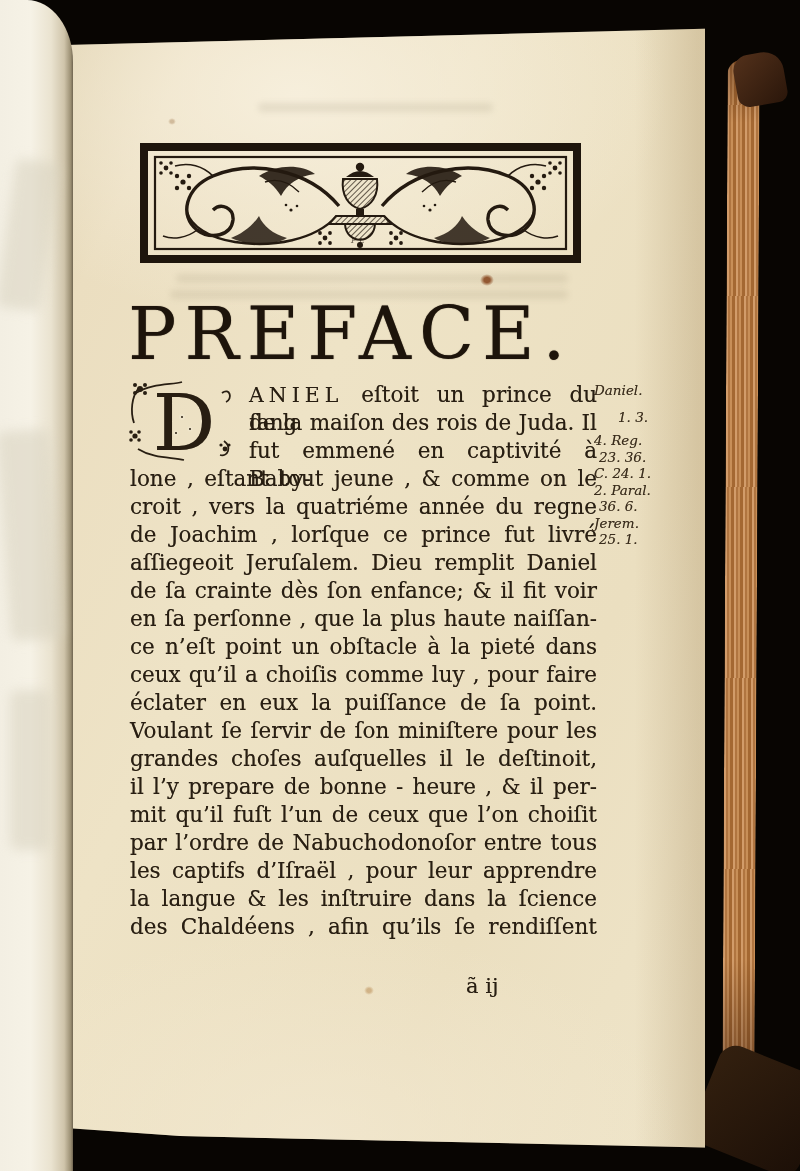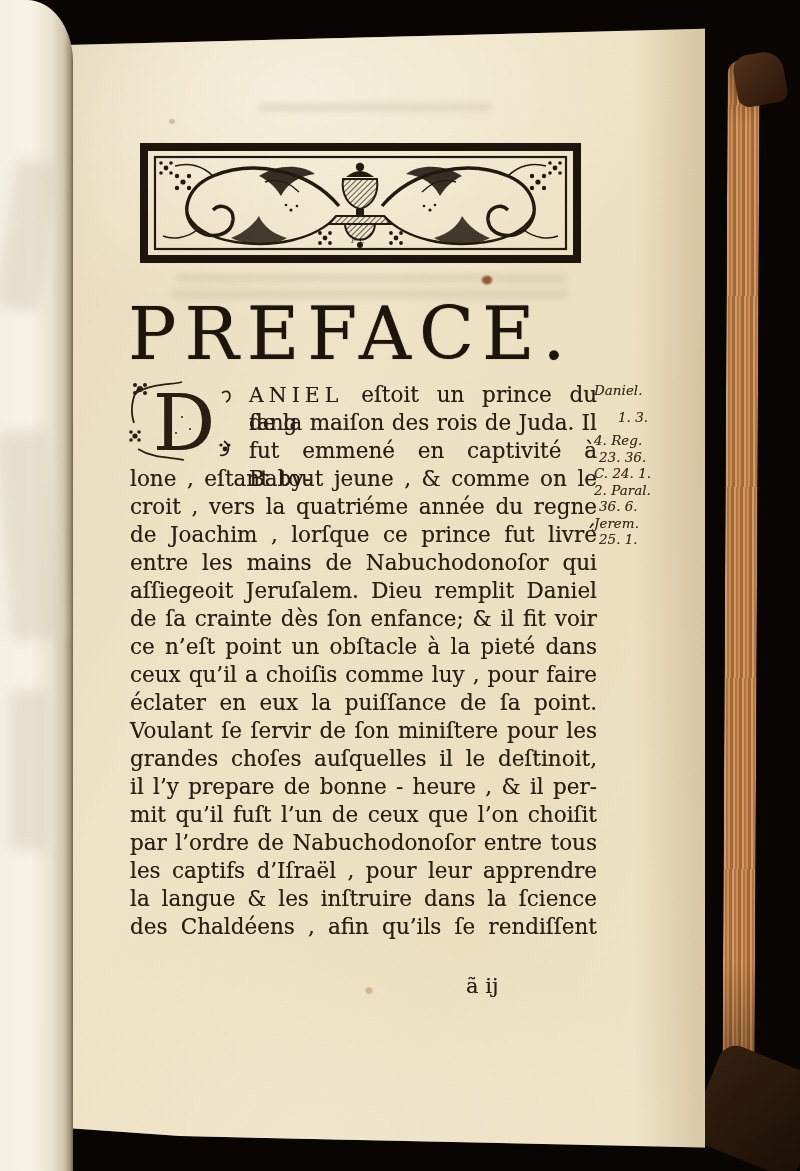--- a/index.html
+++ b/index.html
@@ -195,23 +195,23 @@
             <circle cx="48" cy="54" r="1"></circle>
         </g>
       </svg>
 
       <div class="bl ind"><span class="lead">ANIEL</span> <span>eſtoit un prince du ſang</span></div>
       <div class="bl ind">de la maiſon des rois de Juda. Il</div>
       <div class="bl ind">fut emmené en captivité à Baby-</div>
       <div class="bl">lone , eſtant tout jeune , &amp; comme on le</div>
       <div class="bl">croit , vers la quatriéme année du regne</div>
       <div class="bl">de Joachim , lorſque ce prince fut livré</div>
-      <div class="bl">entre les mains de Nabuchodonoſor qui</div>
       <div class="bl">aſſiegeoit Jeruſalem. Dieu remplit Daniel</div>
       <div class="bl">de ſa crainte dès ſon enfance; &amp; il fit voir</div>
+      <div class="bl">en ſa perſonne , que la plus haute naiſſan-</div>
       <div class="bl">ce n’eſt point un obſtacle à la pieté dans</div>
       <div class="bl">ceux qu’il a choiſis comme luy , pour faire</div>
       <div class="bl">éclater en eux la puiſſance de ſa point.</div>
       <div class="bl">Voulant ſe ſervir de ſon miniſtere pour les</div>
       <div class="bl">grandes choſes auſquelles il le deſtinoit,</div>
       <div class="bl">il l’y prepare de bonne - heure , &amp; il per-</div>
       <div class="bl">mit qu’il fuſt l’un de ceux que l’on choiſit</div>
       <div class="bl">par l’ordre de Nabuchodonoſor entre tous</div>
       <div class="bl">les captifs d’Iſraël , pour leur apprendre</div>
       <div class="bl">la langue &amp; les inſtruire dans la ſcience</div>

